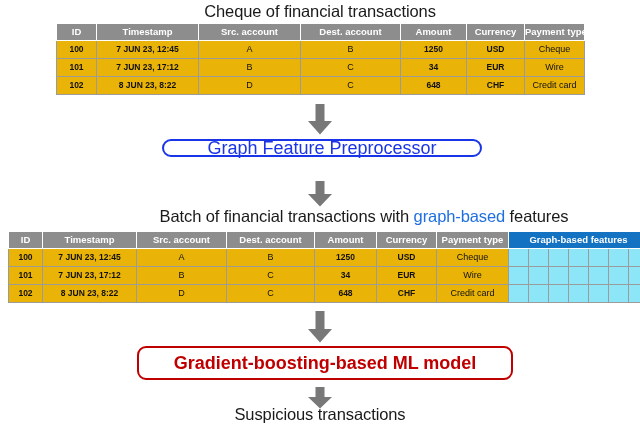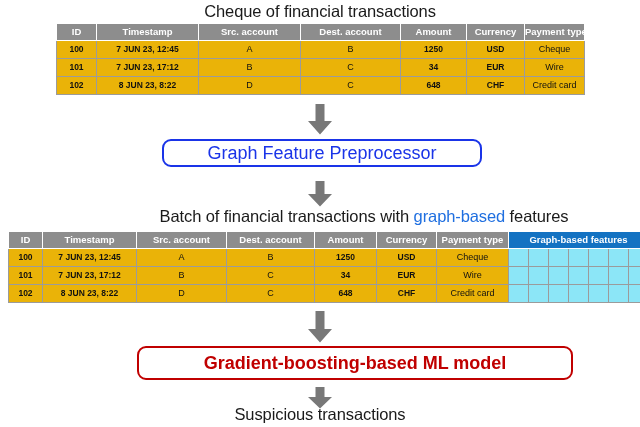--- a/index.html
+++ b/index.html
@@ -86,27 +86,27 @@
     position: absolute;
     box-sizing: border-box;
     border-radius: 9px;
     background: #ffffff;
     display: flex;
     align-items: center;
     justify-content: center;
     white-space: nowrap;
   }
   #box-preprocessor {
-    left: 162px; top: 139px; width: 320px; height: 28px;
+    left: 162px; top: 139px; width: 320px; height: 18px;
     border: 2.5px solid #1a34e8;
     color: #1a34e8;
     font-size: 18px;
   }
   #box-mlmodel {
-    left: 137px; top: 346px; width: 436px; height: 34px;
+    left: 137px; top: 346px; width: 376px; height: 34px;
     border: 2.5px solid #c00000;
     color: #c00000;
     font-size: 18px;
     font-weight: bold;
   }
 
   
   .arrow {
     position: absolute;
     width: 26px;

